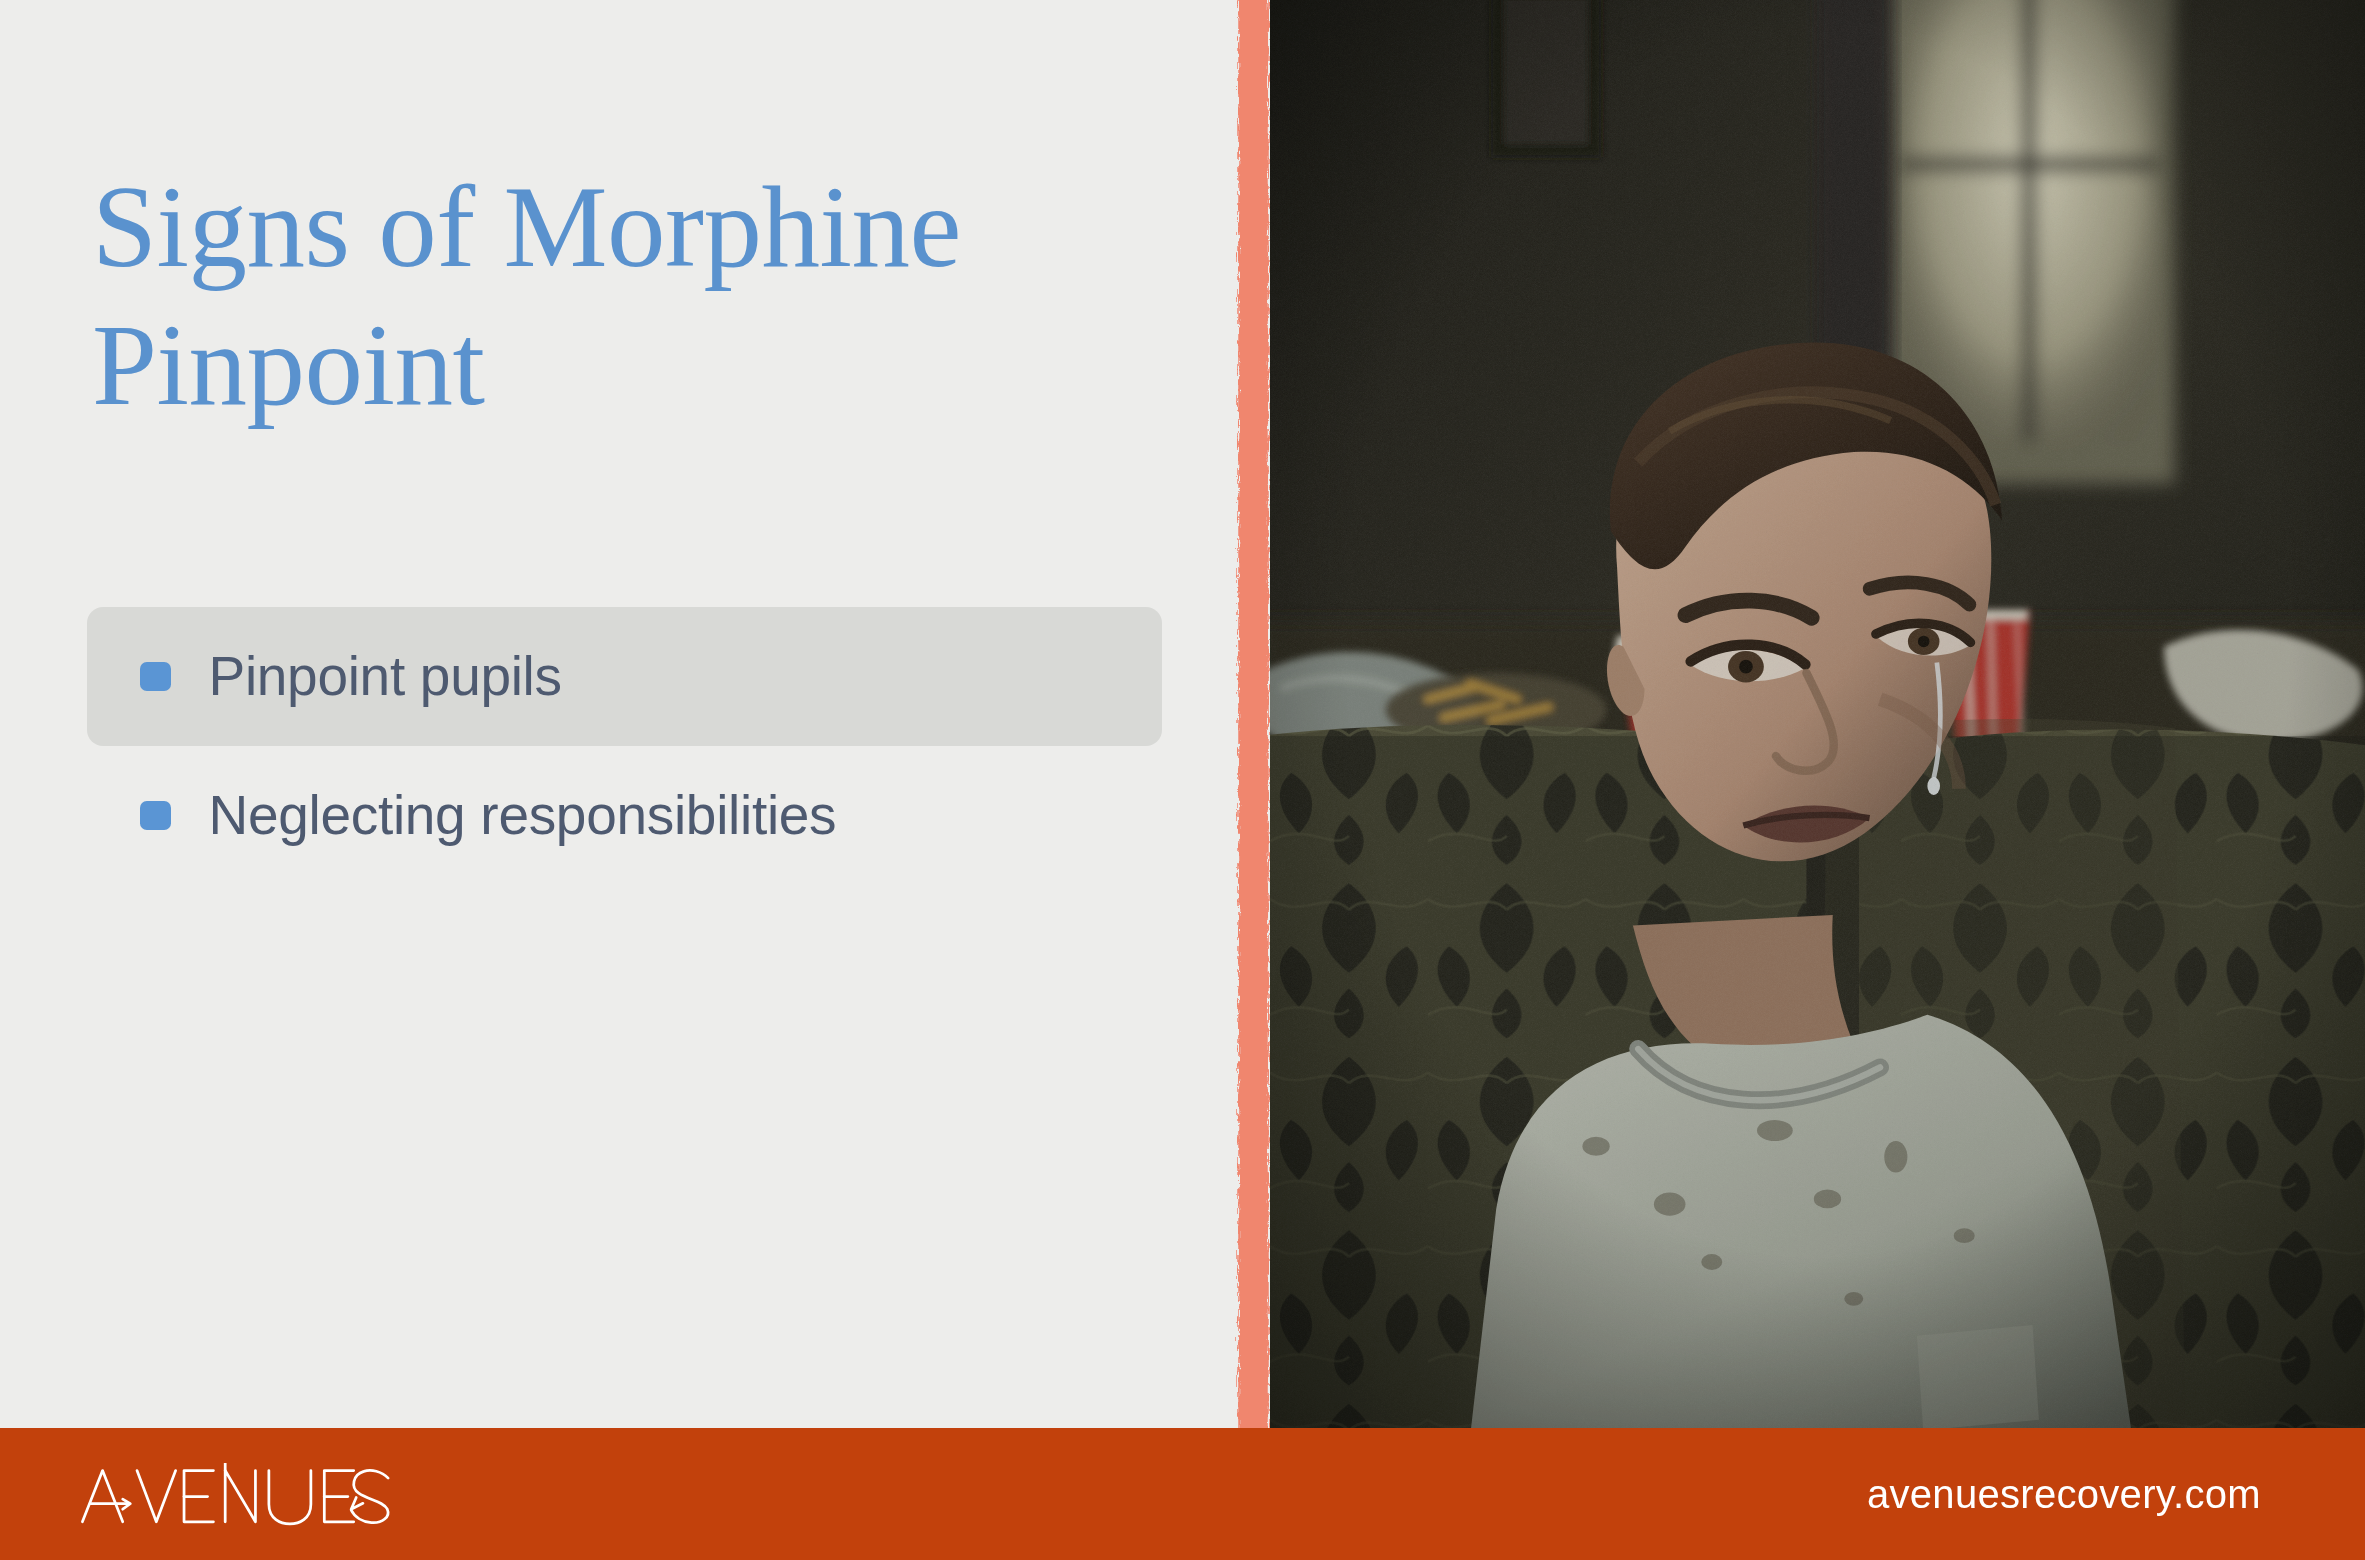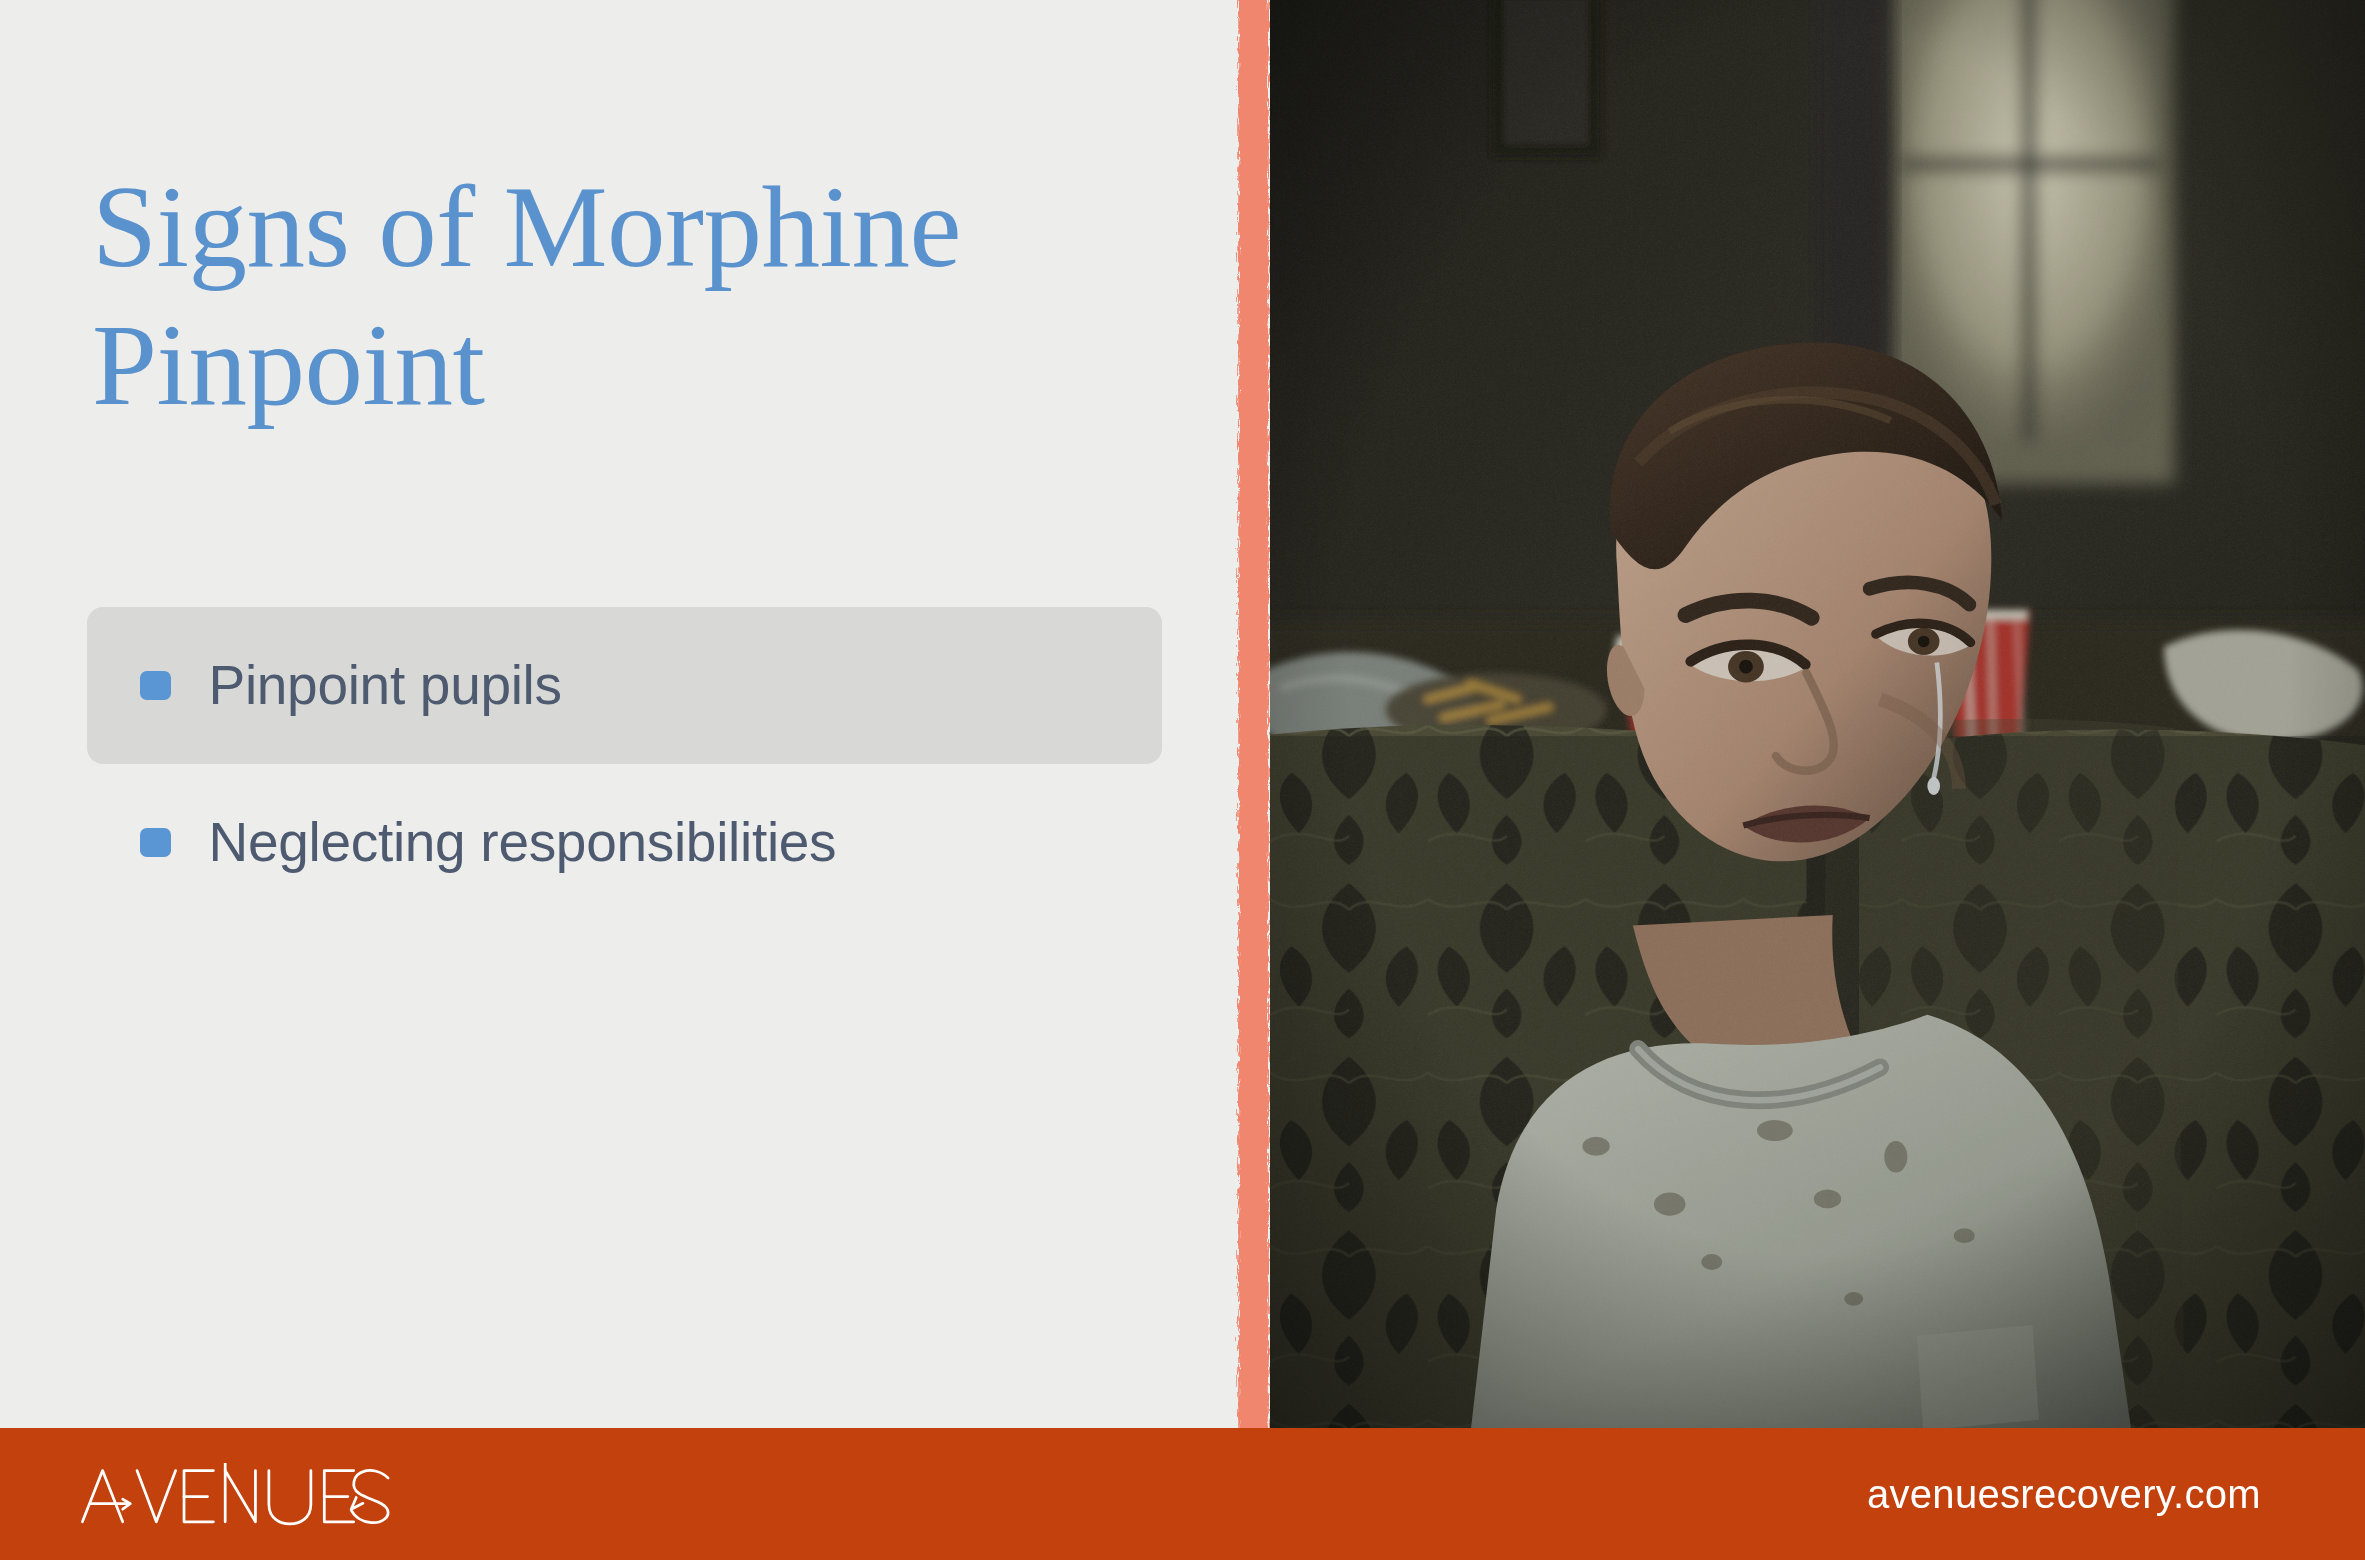--- a/index.html
+++ b/index.html
@@ -40,21 +40,21 @@
 
   
   .signs-list {
     position:absolute;
     left:87px;
     top:607px;
     width:1075px;
   }
   .sign-row {
     position:relative;
-    height:157px;
+    height:139px;
     display:flex;
     align-items:center;
     padding-left:53px;
     border-radius:16px;
   }
   .sign-row.highlight { background:#D8D9D6; }
   .sign-row.plain { background:transparent; }
 
   .bullet-marker {
     width:30.5px;

